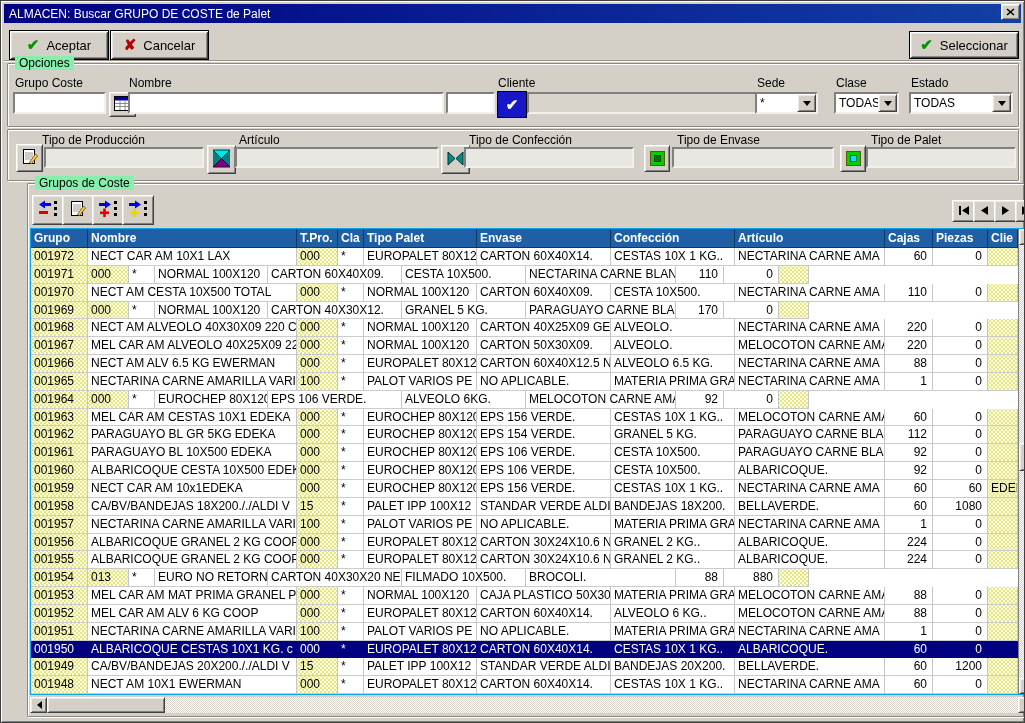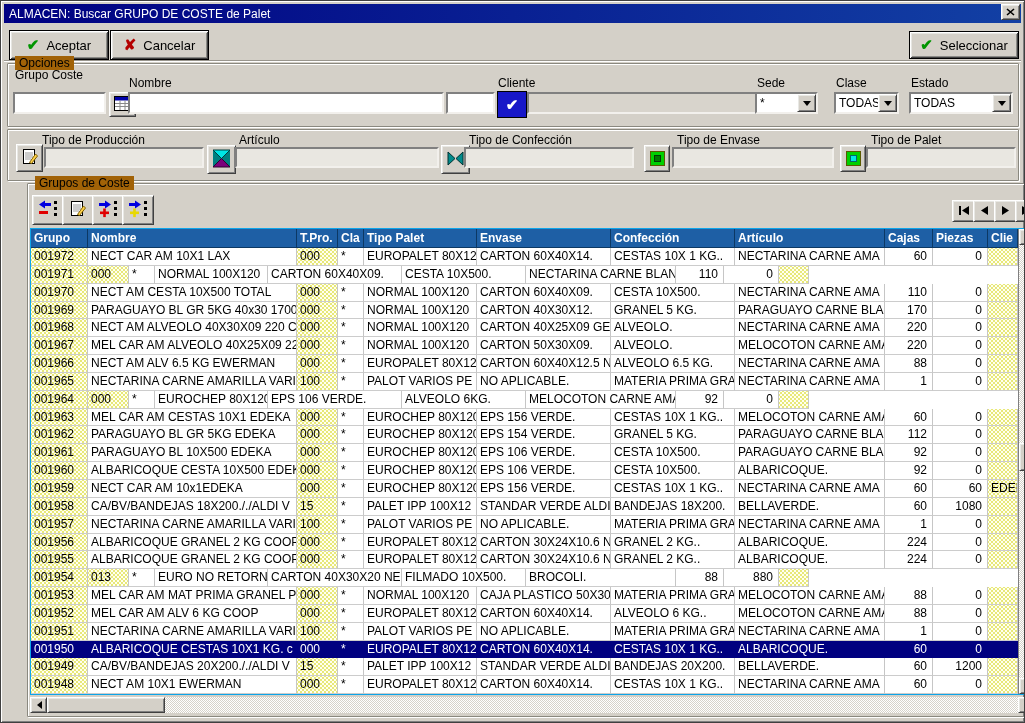--- a/index.html
+++ b/index.html
@@ -25,21 +25,21 @@
   }
   .sunken{
     background:#fff;border:2px solid;border-color:#808080 #F2F0EC #F2F0EC #808080;
     box-sizing:border-box;position:absolute;height:22px;
   }
   .etched{
     position:absolute;border:1px solid #8A887F;border-radius:1px;
     box-shadow:inset 1px 1px 0 #FFF, 1px 1px 0 #FFF;
   }
   .legend{
-    position:absolute;top:-8px;left:7px;background:#a16207;padding:0 4px;font-size:12px;
+    position:absolute;top:-8px;left:7px;background:#86efac;padding:0 4px;font-size:12px;
   }
   .lbl{position:absolute;font-size:12px;white-space:nowrap;}
   
   .titlebar{
     position:absolute;top:3px;left:3px;right:3px;height:19px;
     background:linear-gradient(90deg,#000082,#1240A4);
     color:#fff;font-weight:normal;display:flex;align-items:center;padding-left:5px;box-sizing:border-box;
   }
   .closebtn{
     position:absolute;right:4px;top:3px;width:17px;height:14px;
@@ -123,21 +123,21 @@
 </div>
 <div class="bigbtn" style="left:908px;top:30px;width:108px;height:26px;">
   <span class="checkglyph">✔</span>
   <span>Seleccionar</span>
 </div>
 <div style="position:absolute;left:3px;right:3px;top:59px;height:1px;background:#9A968E;box-shadow:0 1px 0 #FFF;"></div>
 
 <div class="etched" style="left:6px;top:62px;width:1010px;height:62px;">
   <span class="legend">Opciones</span>
 
-  <span class="lbl" style="left:7px;top:4px;text-align:right;">Grupo Coste</span>
+  <span class="lbl" style="left:7px;top:12px;text-align:right;">Grupo Coste</span>
   <div class="sunken" style="left:5px;top:28px;width:93px;"><span></span></div>
   <div class="tbtn raised" style="left:101px;top:28px;width:25px;height:23px;">
     <span>
       <svg width="17" height="15" viewBox="0 0 17 15">
         <rect x="0.5" y="0.5" width="16" height="14" fill="#fff" stroke="#000"></rect>
         <rect x="1" y="1" width="15" height="3.5" fill="#0000A8"></rect>
         <g stroke="#8A8A8A">
             <line x1="6" y1="4.5" x2="6" y2="14"></line>
             <line x1="11" y1="4.5" x2="11" y2="14"></line>
             <line x1="1" y1="7.5" x2="16" y2="7.5"></line>
@@ -362,21 +362,20 @@
             <div class="cell c4">NORMAL 100X120</div>
             <div class="cell c5">CARTON 60X40X09.</div>
             <div class="cell c6">CESTA 10X500.</div>
             <div class="cell c7">NECTARINA CARNE AMA</div>
             <div class="cell c8 num">110</div>
             <div class="cell c9 num">0</div>
             <div class="cell c10 y"></div>
           </div>
           <div class="grow">
             <div class="cell c0 y">001969</div>
-            <div class="cell c1">PARAGUAYO BL GR 5KG 40x30 1700</div>
             <div class="cell c2 y">000</div>
             <div class="cell c3">*</div>
             <div class="cell c4">NORMAL 100X120</div>
             <div class="cell c5">CARTON 40X30X12.</div>
             <div class="cell c6">GRANEL 5 KG.</div>
             <div class="cell c7">PARAGUAYO CARNE BLA</div>
             <div class="cell c8 num">170</div>
             <div class="cell c9 num">0</div>
             <div class="cell c10 y"></div>
           </div>

